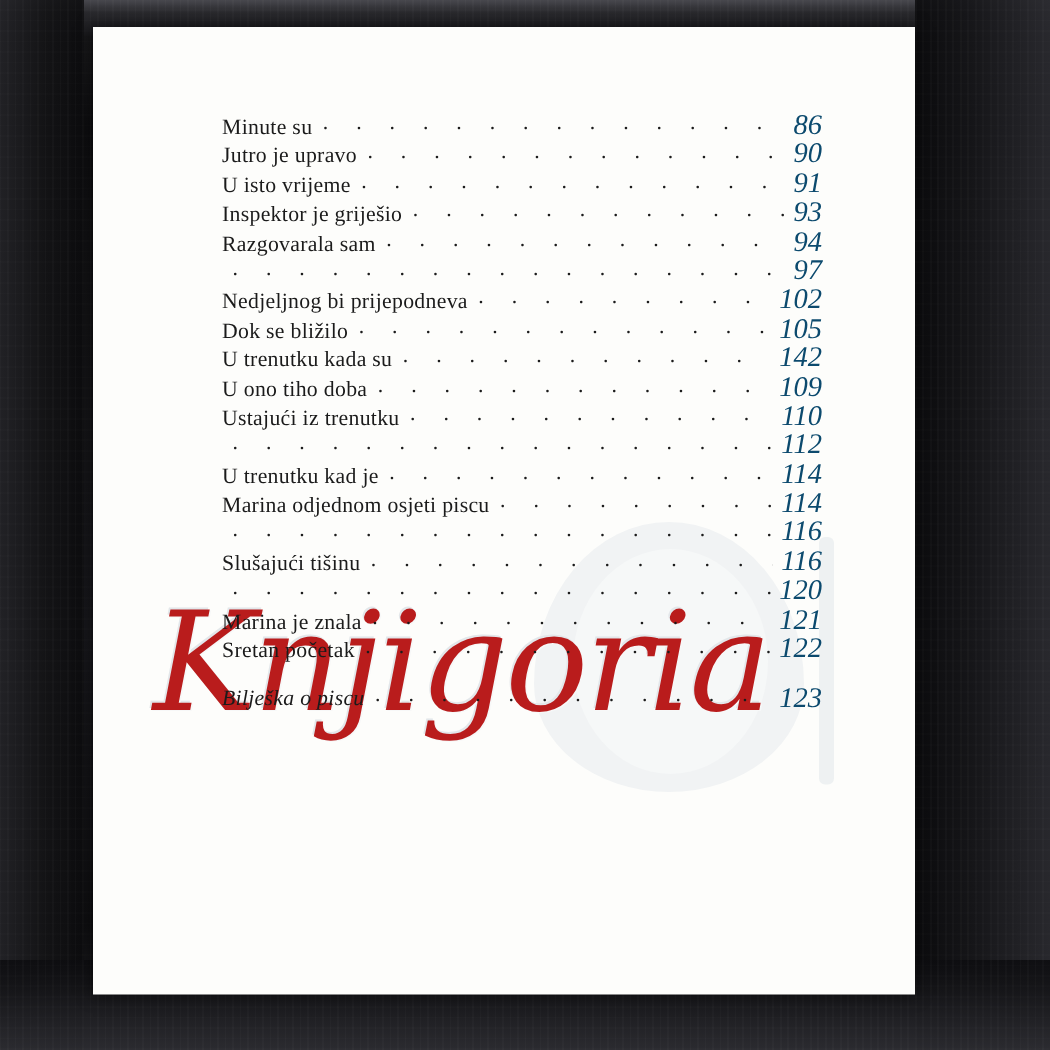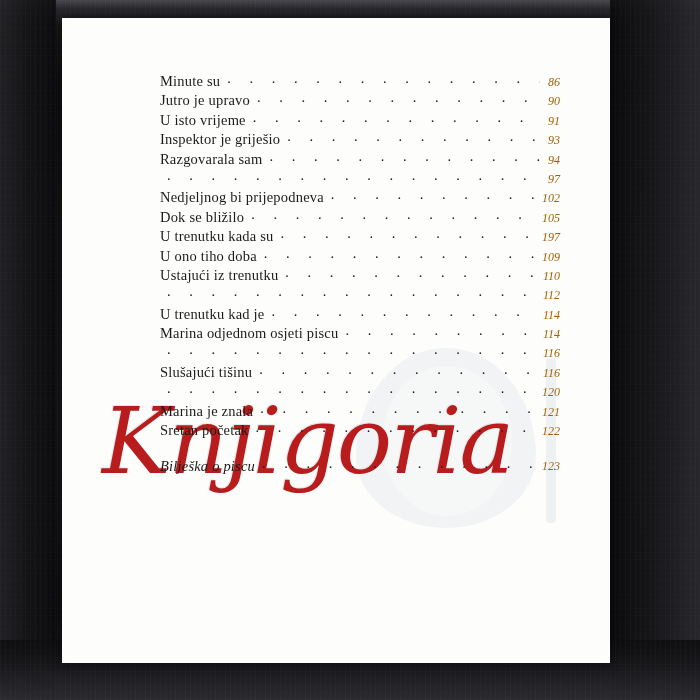--- a/index.html
+++ b/index.html
@@ -128,21 +128,20 @@
     background: #eef1f2;
     border-radius: 4px;
   }
 
   
   .toc {
     position: absolute;
     left: 86px;
     top: 55px;
     width: 400px;
-    margin-left: 12px;
   }
   .toc-row {
     display: flex;
     align-items: baseline;
     height: 19.4px;
     color: #1b1b1b;
     font-size: 14.5px;
   }
   .toc-title {
     white-space: nowrap;
@@ -156,22 +155,22 @@
     overflow: hidden;
     white-space: nowrap;
     color: #1b1b1b;
     font-size: 14.5px;
     letter-spacing: 7.5px;
   }
   .toc-page {
     width: 34px;
     text-align: right;
     font-style: italic;
-    font-size: 12px;
-    color: #a16207;
+    font-size: 19px;
+    color: #0c4a6e;
   }
   .toc-row.gap {
     margin-top: 15px;
     align-items: center;
   }
   .toc-row.italic .toc-title {
     font-style: italic;
   }
 </style>
 </head>
@@ -230,21 +229,21 @@
           <span class="toc-page">102</span>
         </div>
         <div class="toc-row">
           <span class="toc-title">Dok se bližilo</span>
           <span class="toc-dots">. . . . . . . . . . . . . . . . . . . . . . . . . . . . . . . . . .</span>
           <span class="toc-page">105</span>
         </div>
         <div class="toc-row">
           <span class="toc-title">U trenutku kada su</span>
           <span class="toc-dots">. . . . . . . . . . . . . . . . . . . . . . . . . . . . . . . . . .</span>
-          <span class="toc-page">197</span>
+          <span class="toc-page">142</span>
         </div>
         <div class="toc-row">
           <span class="toc-title">U ono tiho doba</span>
           <span class="toc-dots">. . . . . . . . . . . . . . . . . . . . . . . . . . . . . . . . . .</span>
           <span class="toc-page">109</span>
         </div>
         <div class="toc-row">
           <span class="toc-title">Ustajući iz trenutku</span>
           <span class="toc-dots">. . . . . . . . . . . . . . . . . . . . . . . . . . . . . . . . . .</span>
           <span class="toc-page">110</span>

